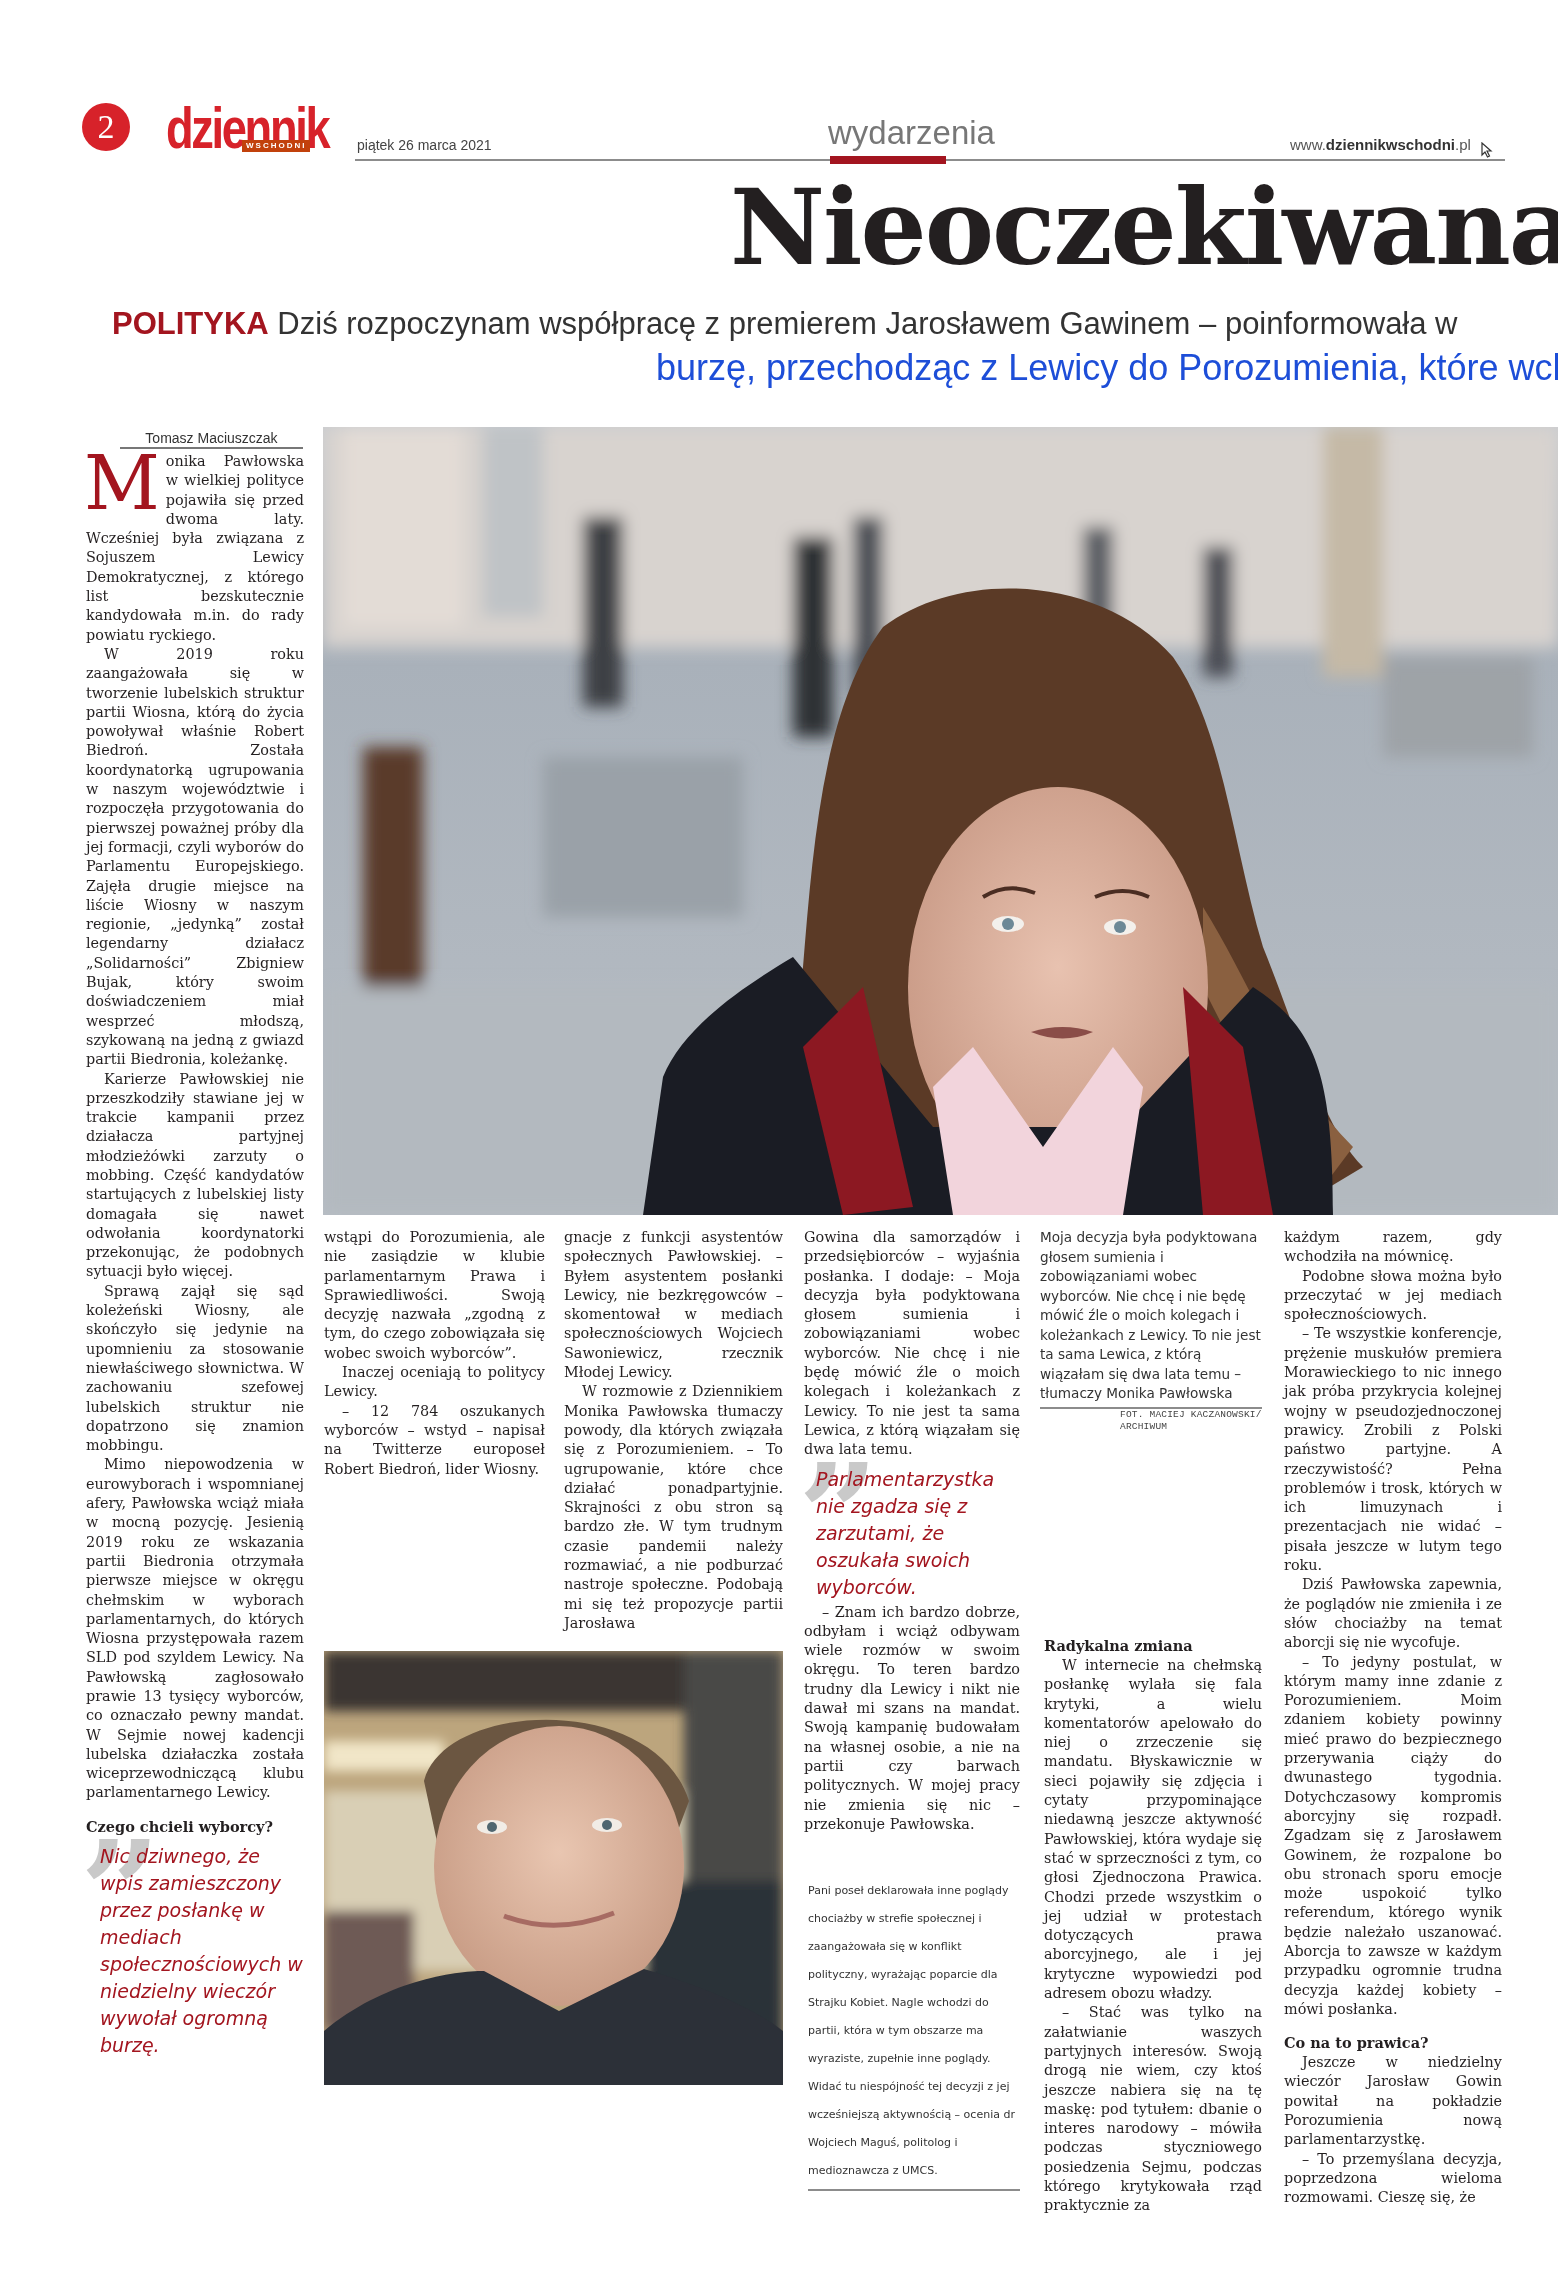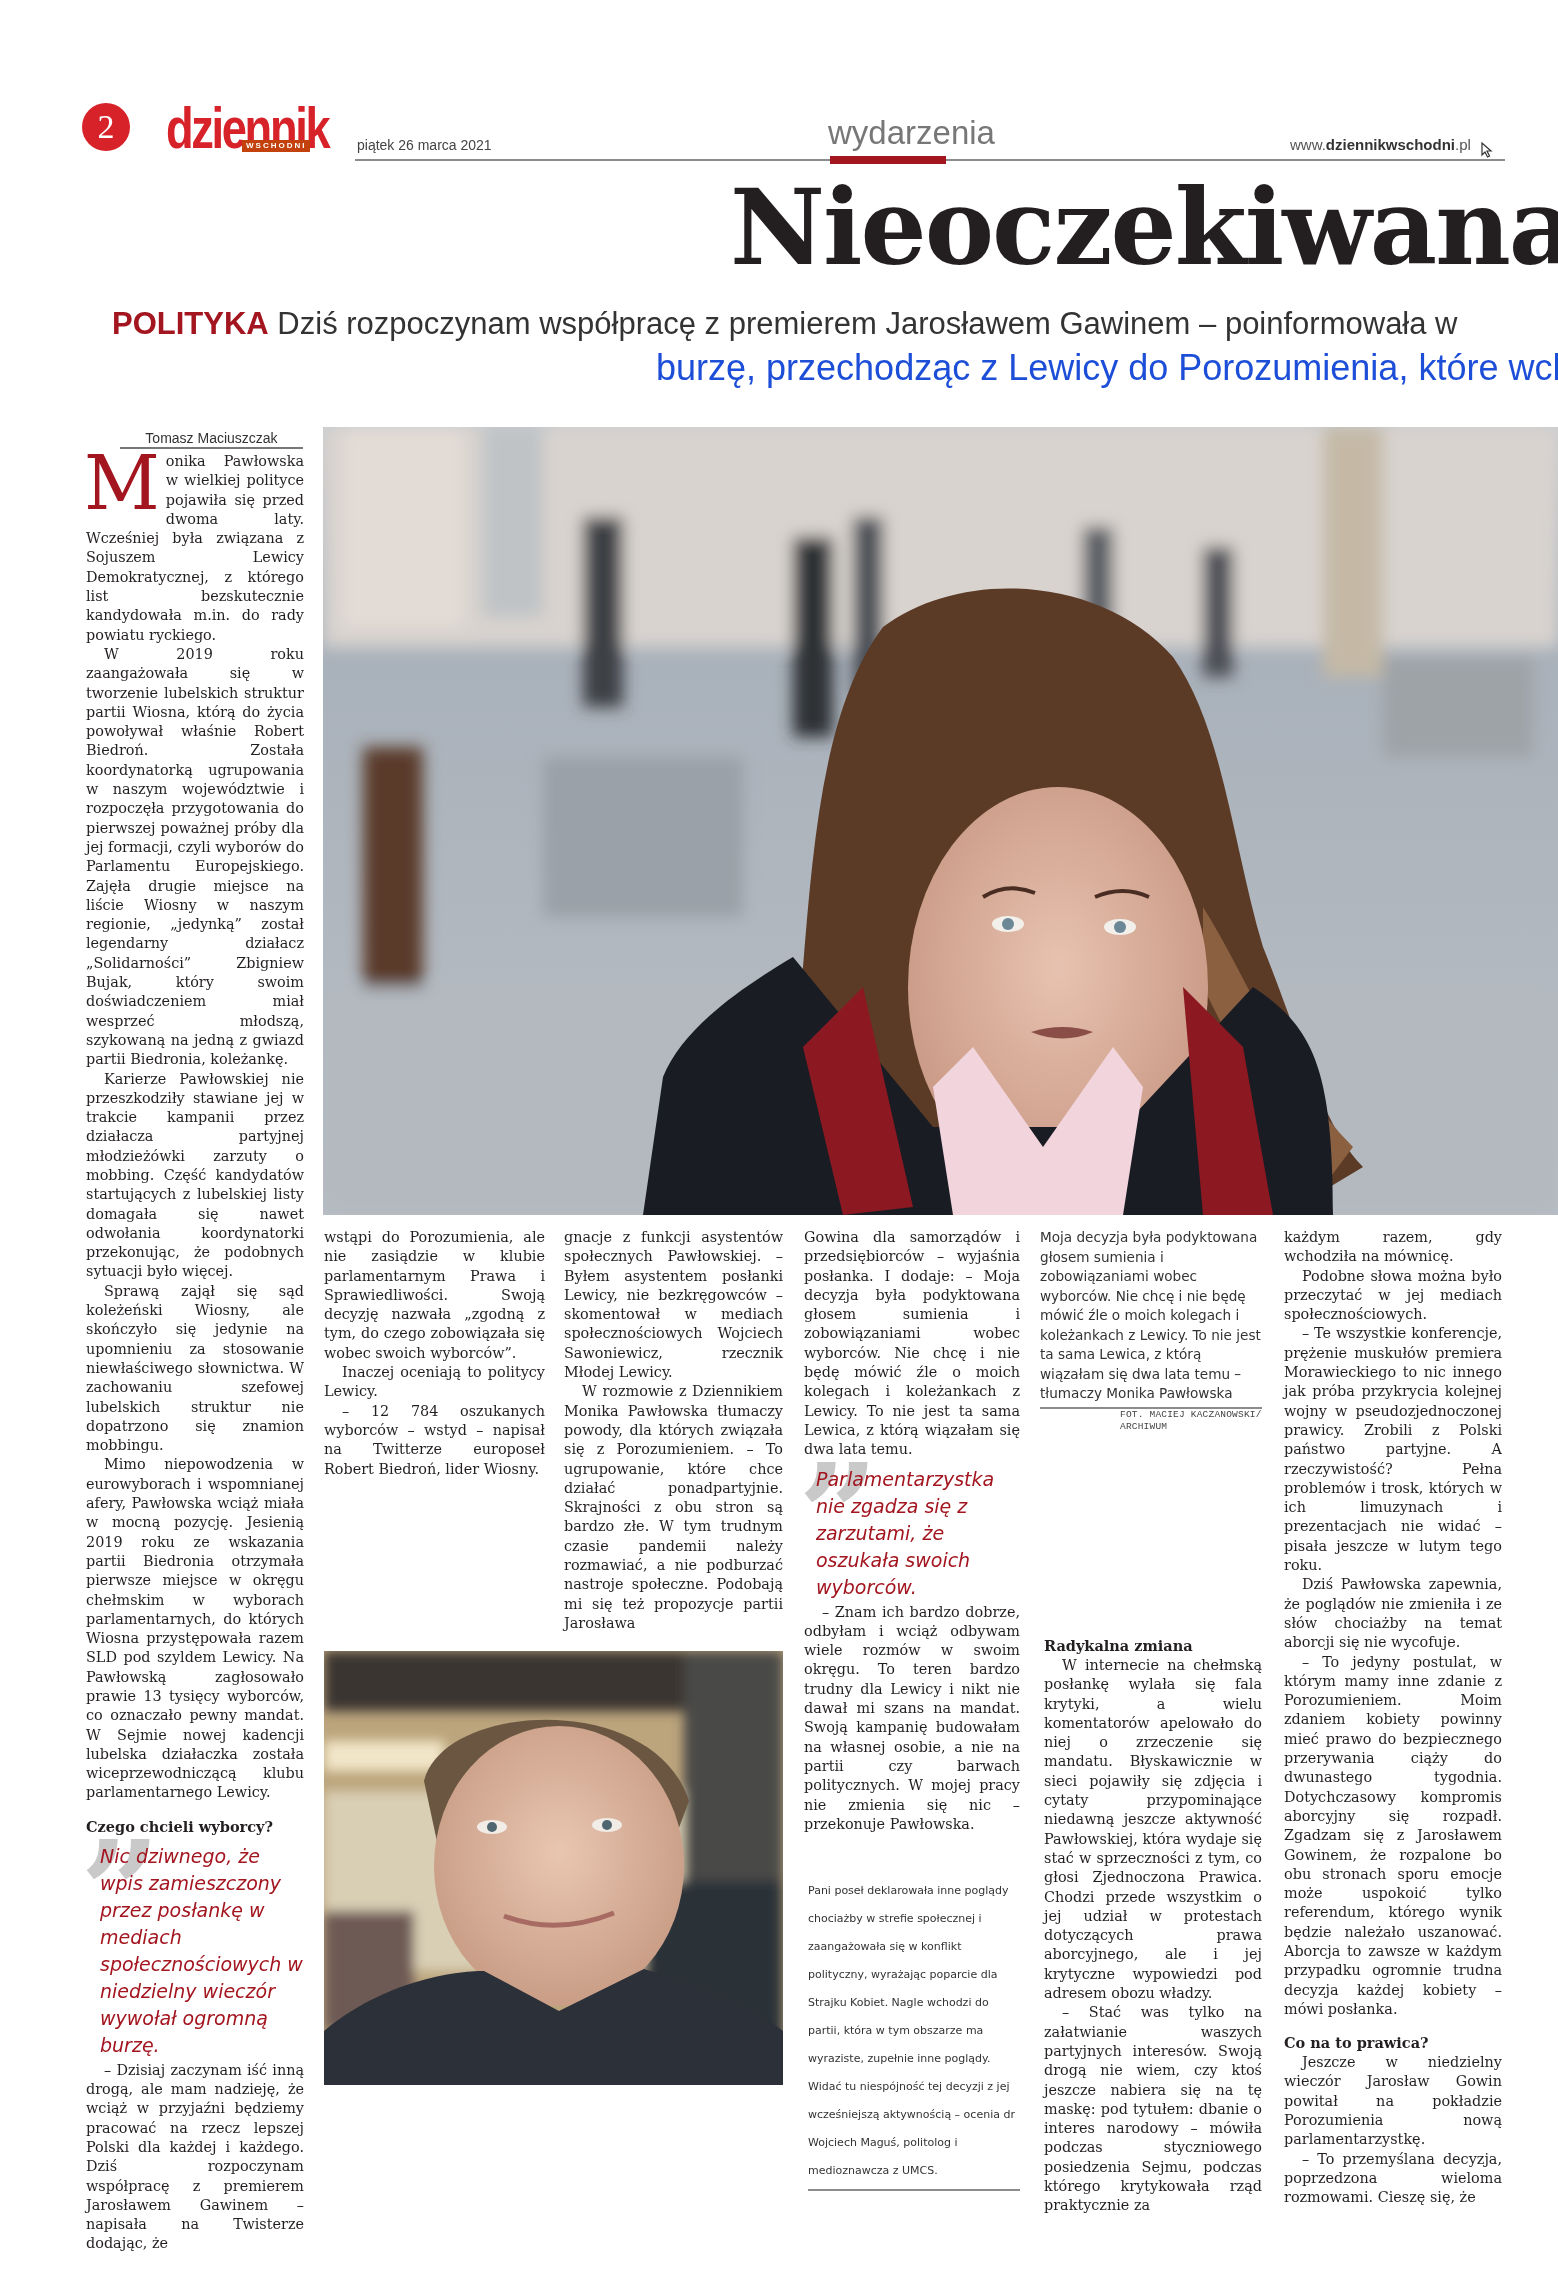--- a/index.html
+++ b/index.html
@@ -166,21 +166,20 @@
   <p class="noindent"><span class="dropcap">M</span><span>onika Pawłowska w wielkiej polityce pojawiła się przed dwoma laty. Wcześniej była związana z Sojuszem Lewicy Demokratycznej, z którego list bezskutecznie kandydowała m.in. do rady powiatu ryckiego.</span></p>
   <p>W 2019 roku zaangażowała się w tworzenie lubelskich struktur partii Wiosna, którą do życia powoływał właśnie Robert Biedroń. Została koordynatorką ugrupowania w naszym województwie i rozpoczęła przygotowania do pierwszej poważnej próby dla jej formacji, czyli wyborów do Parlamentu Europejskiego. Zajęła drugie miejsce na liście Wiosny w naszym regionie, „jedynką” został legendarny działacz „Solidarności” Zbigniew Bujak, który swoim doświadczeniem miał wesprzeć młodszą, szykowaną na jedną z gwiazd partii Biedronia, koleżankę.</p>
   <p>Karierze Pawłowskiej nie przeszkodziły stawiane jej w trakcie kampanii przez działacza partyjnej młodzieżówki zarzuty o mobbing. Część kandydatów startujących z lubelskiej listy domagała się nawet odwołania koordynatorki przekonując, że podobnych sytuacji było więcej.</p>
   <p>Sprawą zajął się sąd koleżeński Wiosny, ale skończyło się jedynie na upomnieniu za stosowanie niewłaściwego słownictwa. W zachowaniu szefowej lubelskich struktur nie dopatrzono się znamion mobbingu.</p>
   <p>Mimo niepowodzenia w eurowyborach i wspomnianej afery, Pawłowska wciąż miała w mocną pozycję. Jesienią 2019 roku ze wskazania partii Biedronia otrzymała pierwsze miejsce w okręgu chełmskim w wyborach parlamentarnych, do których Wiosna przystępowała razem SLD pod szyldem Lewicy. Na Pawłowską zagłosowało prawie 13 tysięcy wyborców, co oznaczało pewny mandat. W Sejmie nowej kadencji lubelska działaczka została wiceprzewodniczącą klubu parlamentarnego Lewicy.</p>
   <p class="subhead">Czego chcieli wyborcy?</p>
   <div class="pullquote">
     <span class="qmark">”</span>
     <span class="qtext">Nic dziwnego, że wpis zamieszczony przez posłankę w mediach społecznościowych w niedzielny wieczór wywołał ogromną burzę.</span>
   </div>
-  <p>– Dzisiaj zaczynam iść inną drogą, ale mam nadzieję, że wciąż w przyjaźni będziemy pracować na rzecz lepszej Polski dla każdej i każdego. Dziś rozpoczynam współpracę z premierem Jarosławem Gawinem – napisała na Twisterze dodając, że</p>
 </div>
 
 <div class="col" style="left:324px; top:1228px; width:221px;">
   <p class="noindent">wstąpi do Porozumienia, ale nie zasiądzie w klubie parlamentarnym Prawa i Sprawiedliwości. Swoją decyzję nazwała „zgodną z tym, do czego zobowiązała się wobec swoich wyborców”.</p>
   <p>Inaczej oceniają to politycy Lewicy.</p>
   <p>– 12 784 oszukanych wyborców – wstyd – napisał na Twitterze europoseł Robert Biedroń, lider Wiosny.</p>
 </div>
 
 <div class="col" style="left:564px; top:1228px; width:219px;">
   <p class="noindent">gnacje z funkcji asystentów społecznych Pawłowskiej. – Byłem asystentem posłanki Lewicy, nie bezkręgowców – skomentował w mediach społecznościowych Wojciech Sawoniewicz, rzecznik Młodej Lewicy.</p>

